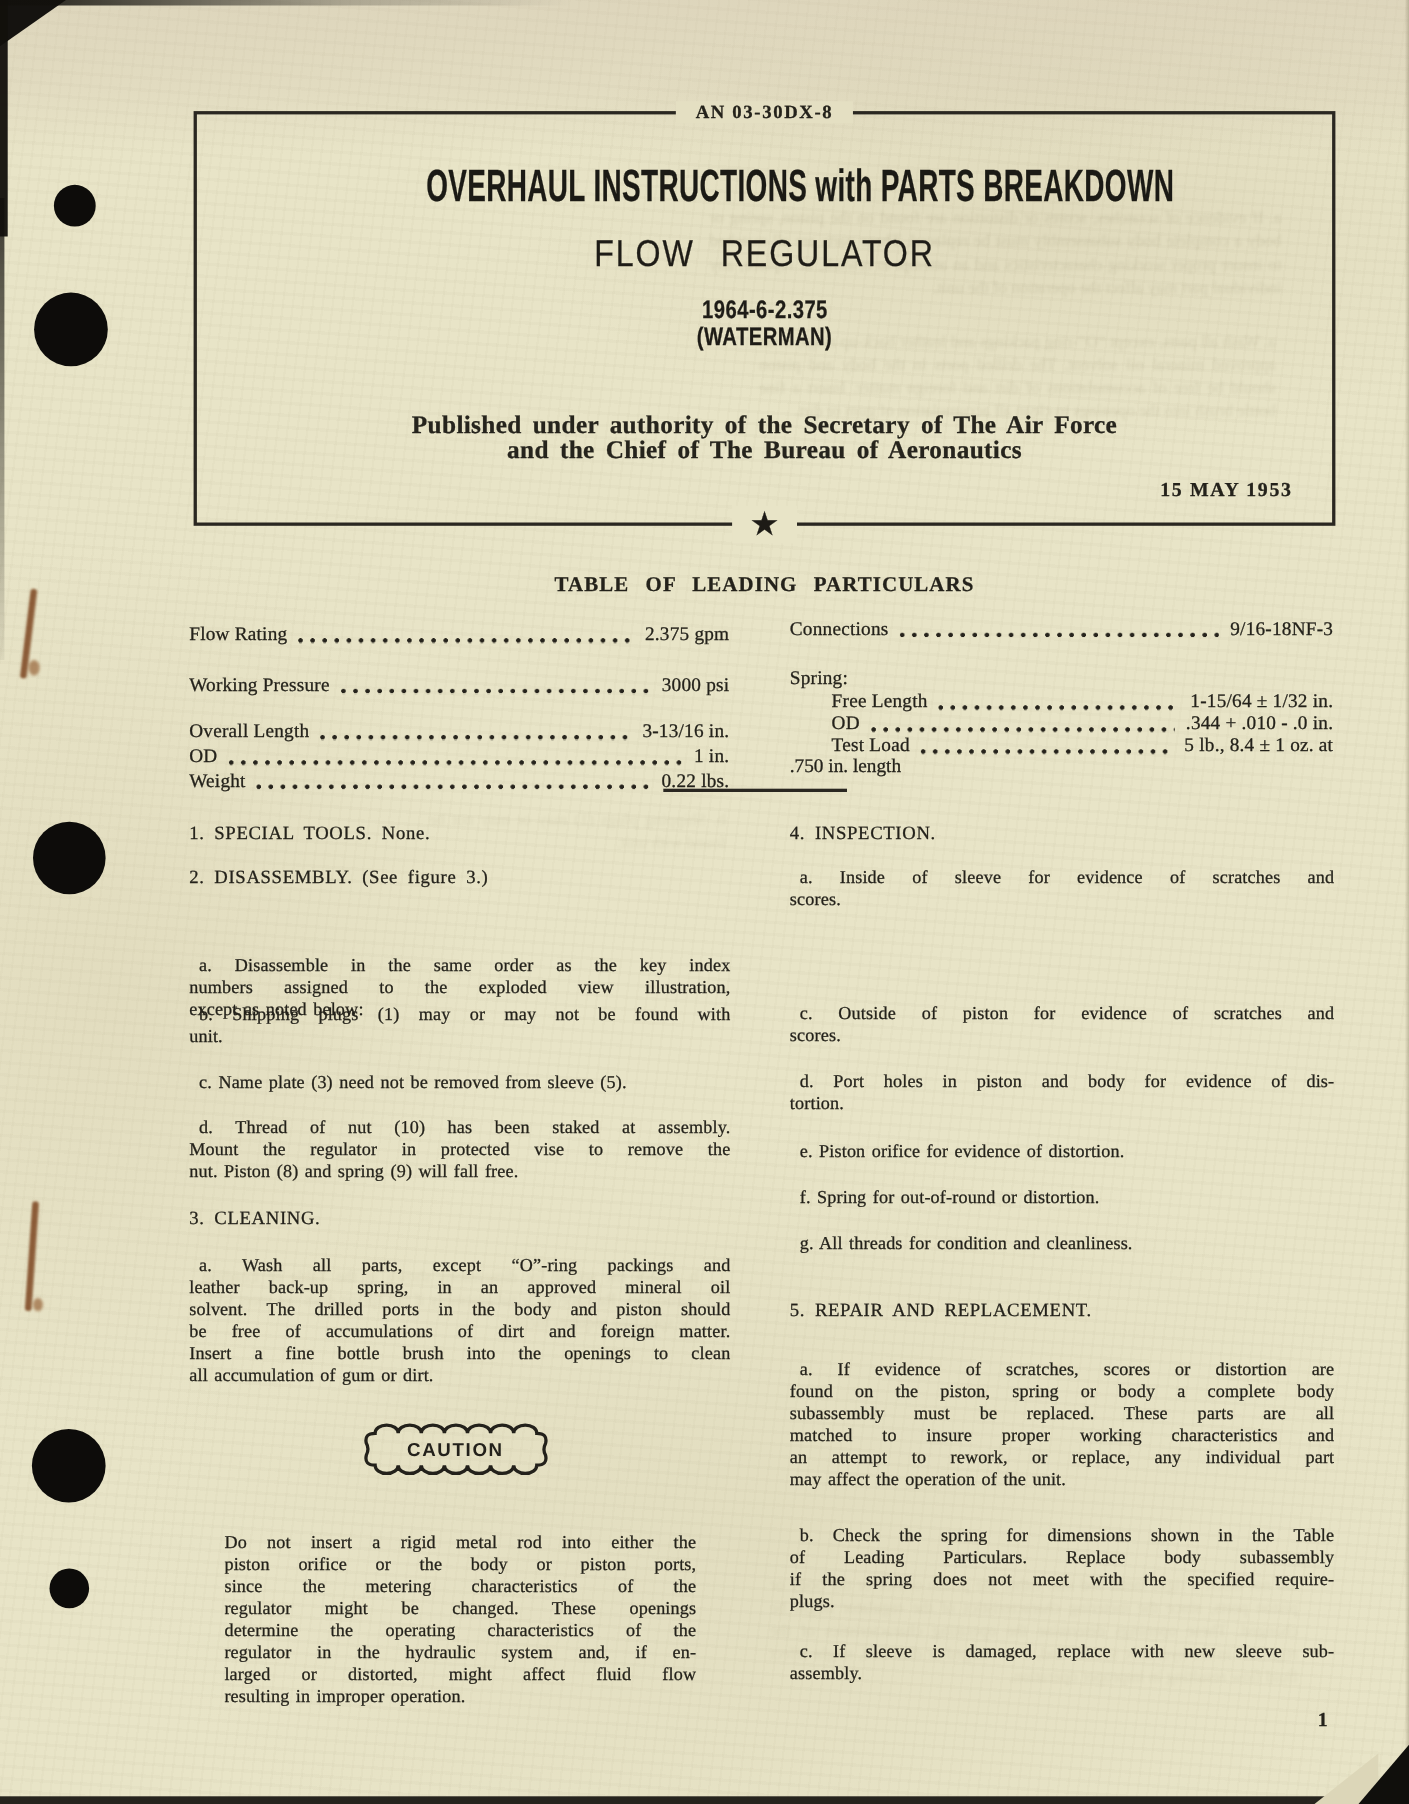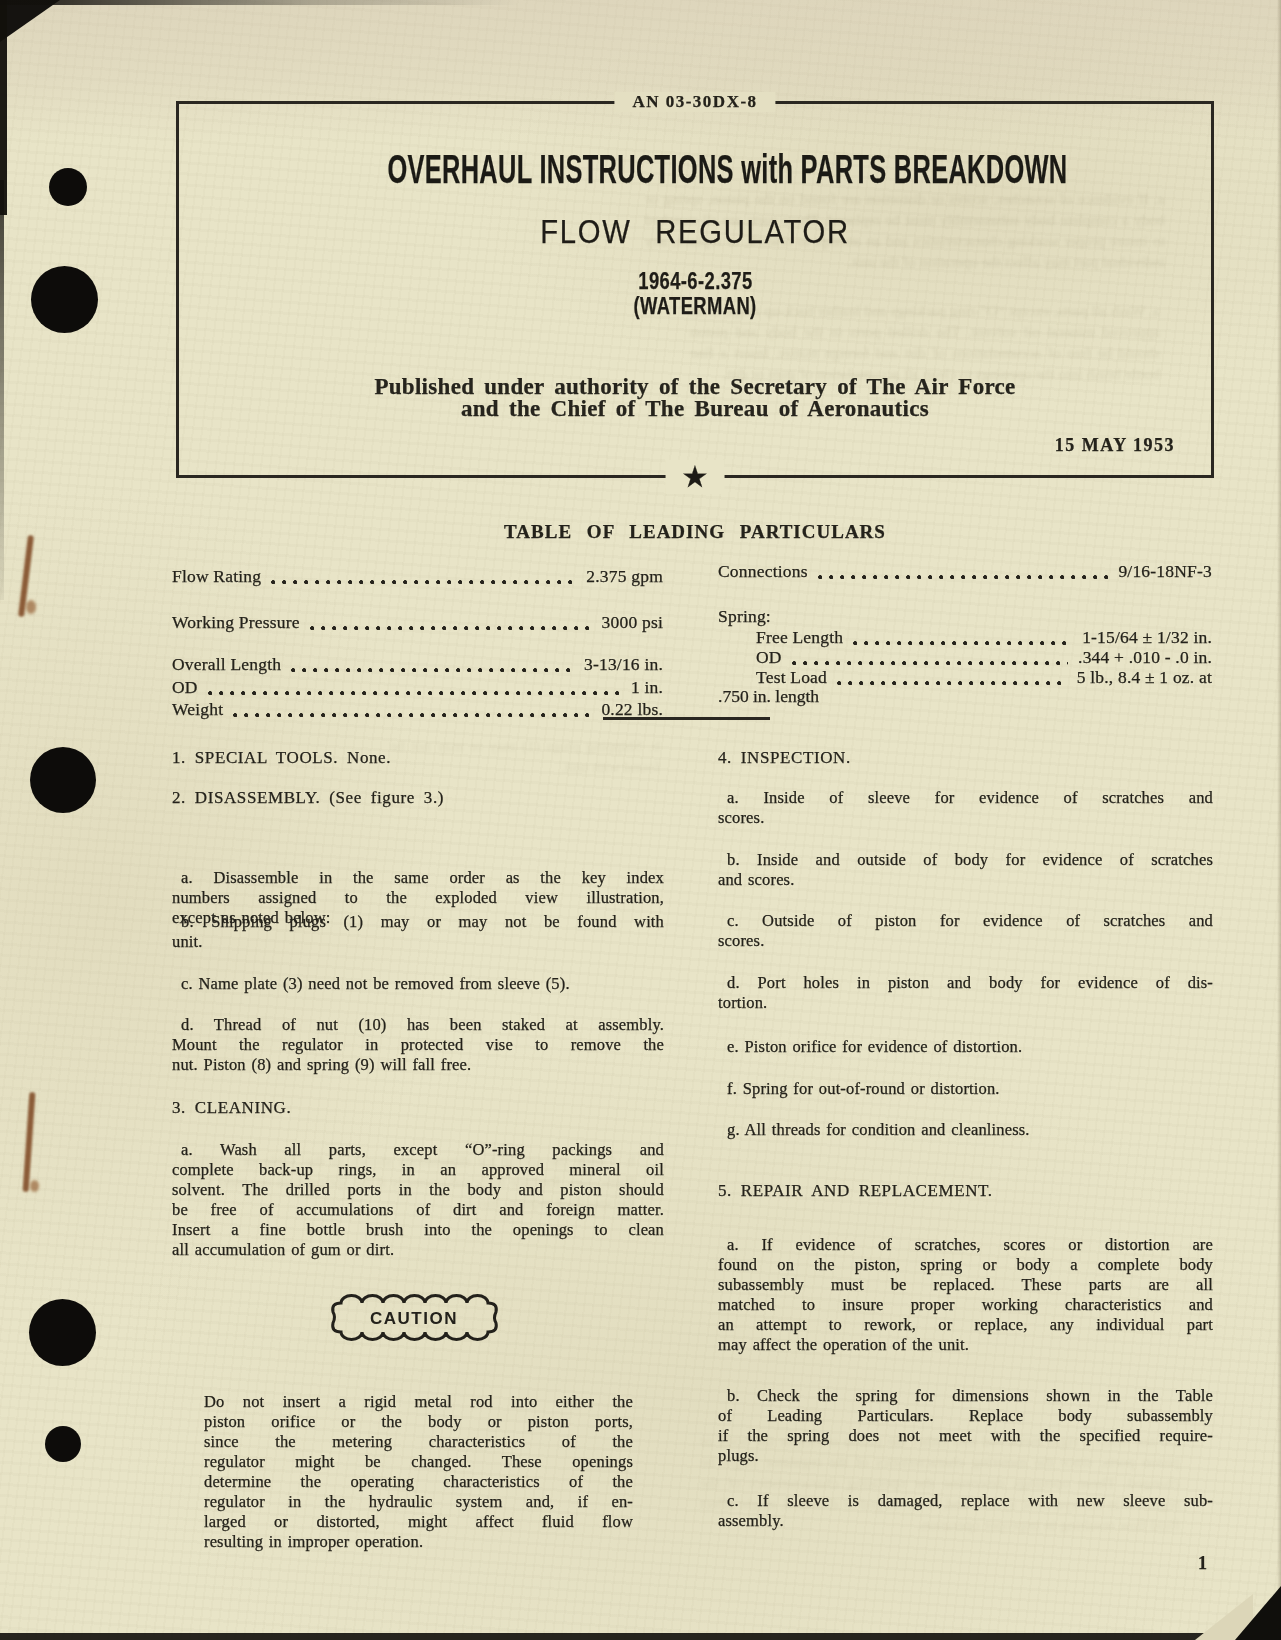--- a/index.html
+++ b/index.html
@@ -176,21 +176,21 @@
       <div class="ln last">c.  Name plate (3) need not be removed from sleeve (5).</div>
     </div>
   <div class="para indent-first" style="left:172px;top:1015px;width:492px;">
       <div class="ln">d.  Thread of nut (10) has been staked at assembly.</div>
       <div class="ln">Mount the regulator in protected vise to remove the</div>
       <div class="ln last">nut.  Piston (8) and spring (9) will fall free.</div>
     </div>
   <div class="sec-heading" style="left:172px;top:1098px;">3. CLEANING.</div>
   <div class="para indent-first" style="left:172px;top:1140px;width:492px;">
       <div class="ln">a. Wash all parts, except “O”-ring packings and</div>
-      <div class="ln">complete back-up rings, in an approved mineral oil</div>
+      <div class="ln">leather back-up spring, in an approved mineral oil</div>
       <div class="ln">solvent.  The drilled ports in the body and piston should</div>
       <div class="ln">be free of accumulations of dirt and foreign matter.</div>
       <div class="ln">Insert a fine bottle brush into the openings to clean</div>
       <div class="ln last">all accumulation of gum or dirt.</div>
     </div>
 
   <svg class="caution-svg" style="left:318px;top:1289px;" width="192" height="58" viewBox="0 0 192 58">
     <path d="M23,14
              a10.5,7.5 0 0 1 21,0 a10.5,7.5 0 0 1 21,0 a10.5,7.5 0 0 1 21,0 a10.5,7.5 0 0 1 21,0 a10.5,7.5 0 0 1 21,0 a10.5,7.5 0 0 1 21,0 a10.5,7.5 0 0 1 21,0
              q10,0 8,9 q-3,6 0,11 q2,9 -8,9
@@ -207,24 +207,20 @@
       <div class="ln">regulator in the hydraulic system and, if en-</div>
       <div class="ln">larged or distorted, might affect fluid flow</div>
       <div class="ln last">resulting in improper operation.</div>
     </div>
 
   <div class="sec-heading" style="left:718px;top:748px;">4. INSPECTION.</div>
   <div class="para indent-first" style="left:718px;top:788px;width:495px;">
       <div class="ln">a.  Inside of sleeve for evidence of scratches and</div>
       <div class="ln last">scores.</div>
     </div>
-  <div class="para indent-first" style="left:718px;top:850px;width:495px;">
-      <div class="ln">b.  Inside and outside of body for evidence of scratches</div>
-      <div class="ln last">and scores.</div>
-    </div>
   <div class="para indent-first" style="left:718px;top:911px;width:495px;">
       <div class="ln">c.  Outside of piston for evidence of scratches and</div>
       <div class="ln last">scores.</div>
     </div>
   <div class="para indent-first" style="left:718px;top:973px;width:495px;">
       <div class="ln">d.  Port holes in piston and body for evidence of dis-</div>
       <div class="ln last">tortion.</div>
     </div>
   <div class="para indent-first" style="left:718px;top:1037px;width:495px;">
       <div class="ln last">e.  Piston orifice for evidence of distortion.</div>

